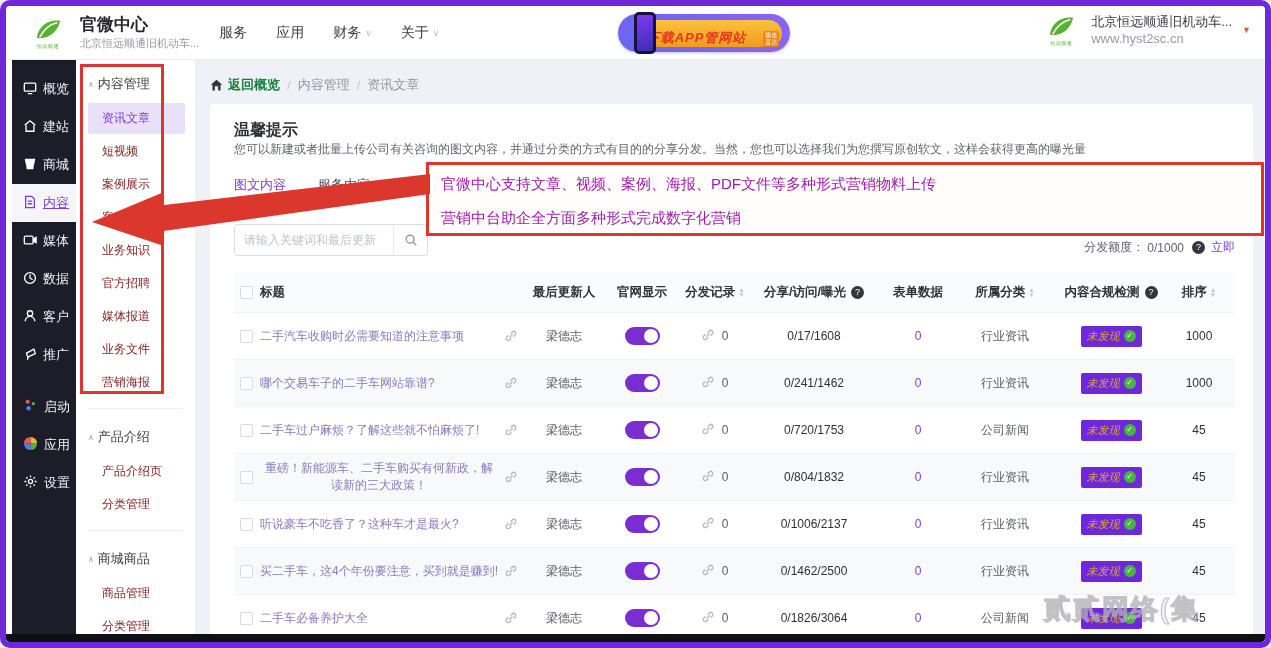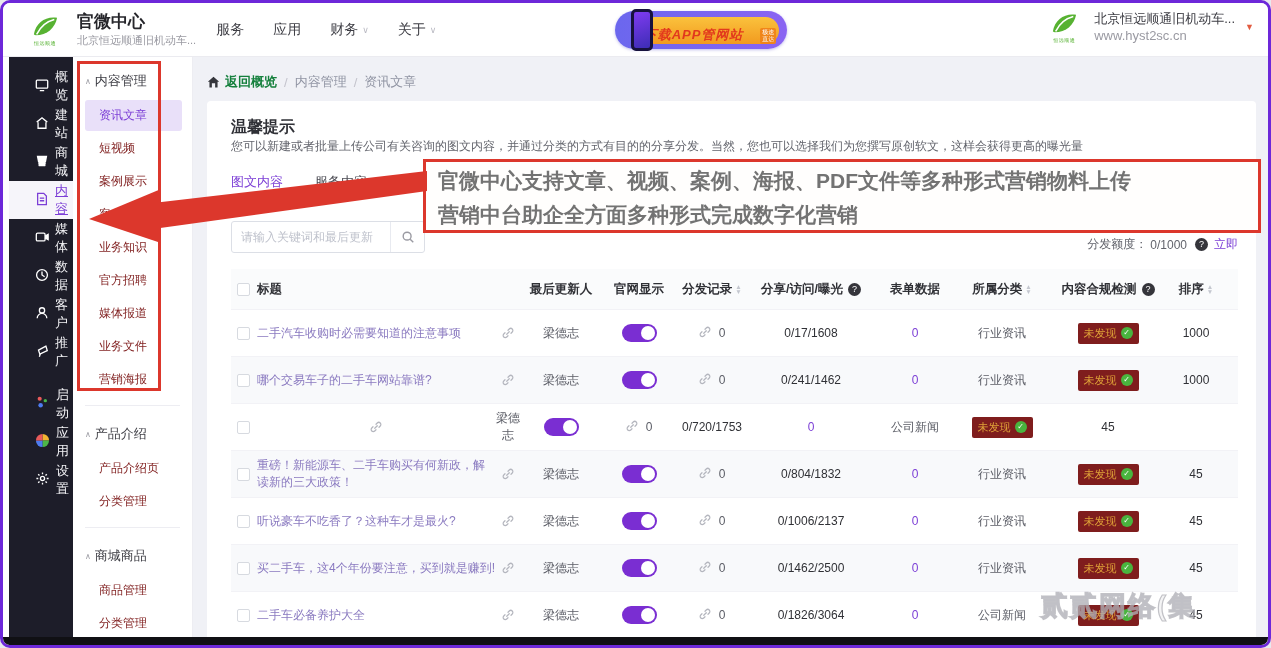--- a/index.html
+++ b/index.html
@@ -1,17 +1,17 @@
 <!DOCTYPE html>
 <html><head>
 <meta charset="utf-8">
 <style>
   html,body{margin:0;padding:0;background:#e9e9ee;}
   *{box-sizing:border-box;font-family:"Liberation Sans","DejaVu Sans",sans-serif;}
-  .page{position:relative;width:1271px;height:648px;background:#fff;border:3px solid #6d28d9;border-radius:10px;overflow:hidden;}
+  .page{position:relative;width:1271px;height:648px;background:#fff;border:6px solid #6d28d9;border-radius:10px;overflow:hidden;}
 
   
   .topbar{position:relative;height:54px;background:#fff;border-bottom:1px solid #ebebf0;display:flex;align-items:center;padding:0 14px 0 20px;z-index:2;}
   .logo-wrap{display:flex;flex-direction:column;align-items:center;width:44px;}
   .logo-leaf{width:30px;height:26px;}
   .logo-mini{font-size:5px;color:#57b232;letter-spacing:.5px;}
   .title-block{margin-left:10px;}
   .app-title{font-size:17px;font-weight:bold;color:#26262b;line-height:19px;}
   .app-sub{font-size:11px;color:#9a9aa2;margin-top:2px;}
   .topnav{display:flex;align-items:center;margin-left:20px;gap:29px;}
@@ -26,21 +26,21 @@
   .site-texts{display:flex;flex-direction:column;}
   .site-name{font-size:13px;color:#3c3c43;}
   .site-url{font-size:13px;color:#9a9aa2;}
   .site-caret{color:#e25b40;font-size:9px;margin-left:2px;}
 
   
   .bodyrow{display:flex;height:594px;padding-left:6px;background:#fff;}
 
   
   .rail{width:64px;background:#1d1d29;display:flex;flex-direction:column;padding-top:10px;flex-shrink:0;}
-  .rail-item{height:38px;display:flex;align-items:center;gap:6px;padding-left:26px;color:#f2f2f5;font-size:13px;cursor:pointer;}
+  .rail-item{height:38px;display:flex;align-items:center;gap:6px;padding-left:11px;color:#f2f2f5;font-size:13px;cursor:pointer;}
   .rail-item svg{flex-shrink:0;}
   .rail-item.active{background:#f6f5fa;color:#7c3fd6;text-decoration:underline;}
   .rail-tools{margin-top:14px;display:flex;flex-direction:column;}
 
   
   .sidebar{width:120px;background:#fff;border-right:1px solid #ededf2;padding-top:6px;flex-shrink:0;position:relative;}
   .side-group-header{display:flex;align-items:center;gap:4px;padding:9px 0 8px 12px;font-size:13px;color:#3c3c43;cursor:pointer;}
   .side-caret{font-size:8px;color:#9a9aa2;}
   .side-item{margin:2px 10px 2px 12px;padding:7px 0 7px 14px;font-size:12px;color:#7f1d1d;border-radius:3px;cursor:pointer;}
   .side-item.active{background:#e9e0f9;color:#7c3fd6;}
@@ -67,40 +67,40 @@
 
   
   .table{margin-top:16px;}
   .trow{display:grid;grid-template-columns:26px 238px 26px 80px 76px 70px 128px 80px 94px 118px 58px;align-items:center;}
   .thead{height:40px;background:#fafbfc;font-size:12.5px;color:#303136;font-weight:bold;}
   .th{display:flex;align-items:center;justify-content:center;white-space:nowrap;}
   .th.left{justify-content:flex-start;}
   .row{min-height:47px;border-top:1px solid #f2f2f6;font-size:12px;padding:6px 0;}
   .row.alt{background:#f8f9fb;}
   .cell{display:flex;align-items:center;justify-content:center;text-align:center;}
-  .cell.left{justify-content:flex-start;text-align:left;}
+  .cell.left{justify-content:flex-start;text-align:center;}
   .cb{width:13px;height:13px;border:1px solid #d7dae0;border-radius:2px;background:#fff;display:inline-block;margin-left:6px;}
   .row-title{color:#8a7ac0;line-height:17px;cursor:pointer;}
   .updater{color:#5b5d66;}
   .toggle{width:35px;height:18px;border-radius:9px;background:#7a2ed2;position:relative;display:inline-block;cursor:pointer;}
   .toggle::after{content:"";position:absolute;right:2px;top:2px;width:14px;height:14px;border-radius:50%;background:#fff;}
   .dist{display:flex;align-items:center;gap:8px;color:#5b5d66;}
   .traffic{color:#303136;}
   .formdata{color:#7c3fd6;}
   .category{color:#5b5d66;}
-  .badge{display:inline-flex;align-items:center;gap:4px;background:#7f1d1d;color:#dfa238;font-size:11px;padding:3px 6px;border-radius:2px;}
+  .badge{display:inline-flex;align-items:center;gap:4px;background:#6d28d9;color:#dfa238;font-size:11px;padding:3px 6px;border-radius:2px;font-style:italic;}
   .badge .ck{width:12px;height:12px;border-radius:50%;background:#49b43e;color:#fff;font-size:8px;line-height:12px;text-align:center;}
   .sortv{color:#303136;}
   .sort{display:inline-flex;flex-direction:column;margin-left:3px;font-size:6.5px;line-height:5px;color:#c4c7cf;}
   .help{display:inline-block;width:13px;height:13px;border-radius:50%;background:#35353b;color:#fff;font-size:9px;line-height:13px;text-align:center;margin-left:5px;font-weight:normal;}
 
   
   .red-side-box{position:absolute;left:74px;top:58px;width:84px;height:330px;border:3px solid #dc372c;z-index:6;pointer-events:none;}
   .annotation{position:absolute;left:420px;top:156px;width:838px;height:74px;border:3px solid #dc372c;background:rgba(255,254,253,.97);z-index:5;padding:2px 12px;pointer-events:none;}
-  .annotation div{font-size:21px;line-height:34px;font-weight:bold;color:#737373;white-space:nowrap;}
+  .annotation div{font-size:15px;line-height:34px;font-weight:normal;color:#a21caf;white-space:nowrap;}
   .arrow-svg{position:absolute;left:0;top:0;width:1271px;height:648px;z-index:7;pointer-events:none;}
   .watermark{position:absolute;z-index:8;pointer-events:none;color:rgba(185,185,190,.16);-webkit-text-stroke:1.2px rgba(175,175,182,.75);font-weight:bold;}
   .wm1{left:1038px;top:585px;font-size:27px;letter-spacing:2px;}
   .wm2{left:1042px;top:651px;font-size:20px;letter-spacing:1px;}
   .bottom-bar{position:absolute;left:0;right:0;bottom:0;height:8px;background:#101014;z-index:9;}
 </style>
 </head>
 <body>
 
 <div class="page">
@@ -420,20 +420,21 @@
                 <div class="cell">
                   <span class="badge">
                     <span>未发现</span>
                     <span class="ck">✓</span>
                   </span>
                 </div>
                 <div class="cell sortv">1000</div>
               </div>
               <div class="trow row">
                 <span class="cb"></span>
+                <div class="cell left row-title">二手车过户麻烦？了解这些就不怕麻烦了!</div>
                 <div class="cell">
                   <svg width="12" height="12" viewBox="0 0 24 24" fill="none" stroke="#b4b6be" stroke-width="2.4" stroke-linecap="round">
                     <path d="M9.5 14.5 L14.5 9.5"></path>
                     <path d="M12 6.5 l2.5-2.5 a4.2 4.2 0 0 1 6 6 L18 12.5"></path>
                     <path d="M12 17.5 l-2.5 2.5 a4.2 4.2 0 0 1 -6 -6 L6 11.5"></path>
                   </svg>
                 </div>
                 <div class="cell updater">梁德志</div>
                 <div class="cell">
                   <span class="toggle"></span>

